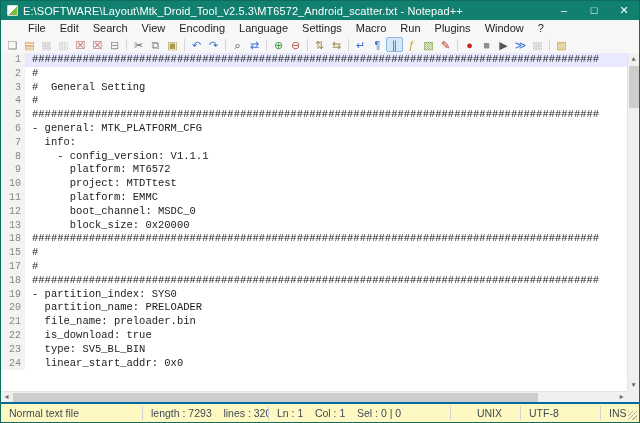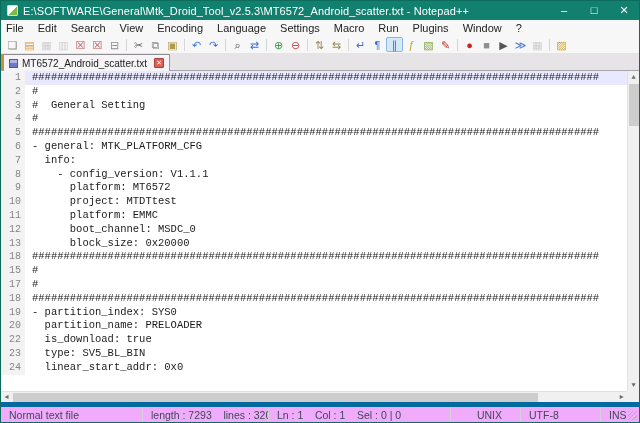--- a/index.html
+++ b/index.html
@@ -13,21 +13,21 @@
   .titlebar { height:19px; background:#12806f; color:#ffffff; display:flex; align-items:center;
     font-size:11px; flex:0 0 auto; }
   .app-icon { width:11px; height:11px; margin:0 5px 0 6px; border-radius:1px;
     background:linear-gradient(135deg,#ffffff 55%,#7ebc3f 55%); border:1px solid #d8d8d8; }
   .title-text { flex:1; white-space:nowrap; overflow:hidden; letter-spacing:.1px; }
   .win-btn { width:30px; height:19px; text-align:center; line-height:18px; font-size:11px; color:#fff; }
   
   .menubar { height:16px; background:#f7f7f7; display:flex; align-items:center; font-size:11px;
     color:#222; flex:0 0 auto; }
   .menu-item { padding:0 7px; line-height:16px; }
-  .menu-item:first-child { padding-left:5px; }
+  .menu-item:first-child { padding-left:27px; }
   
   .toolbar { height:17px; background:#f7f7f7; display:flex; align-items:center; padding-left:3px;
     flex:0 0 auto; }
   .tb-icon { width:17px; height:15px; font-size:11px; line-height:14px; text-align:center;
     border:1px solid transparent; border-radius:2px; }
   .tb-icon.disabled { opacity:.40; filter:grayscale(1); }
   .tb-icon.active { background:#d5e8f8; border-color:#8ab8e0; }
   .tb-sep { width:1px; height:12px; background:#d6d6d6; margin:0 3px; }
   
   .tabbar { height:18px; background:#e7e4e7; display:flex; align-items:flex-end; flex:0 0 auto;
@@ -57,42 +57,42 @@
   .vscroll .arrow.down { position:absolute; bottom:0; left:0; right:0; }
   .v-thumb { position:absolute; top:13px; left:1px; width:10px; height:42px; background:#cdcdcd; }
   .hscroll { position:absolute; left:0; right:12px; bottom:0; height:11px; background:#f0f0f0;
     border-top:1px solid #e2e2e2; }
   .hscroll .arrow { position:absolute; top:0; width:11px; height:10px; text-align:center;
     font-size:7px; line-height:10px; color:#6d6d6d; }
   .hscroll .arrow.left { left:0; } .hscroll .arrow.right { right:0; }
   .h-thumb { position:absolute; left:12px; top:1px; width:525px; height:9px; background:#cdcdcd; }
   .scroll-corner { position:absolute; right:0; bottom:0; width:12px; height:11px; background:#f0f0f0; }
   
-  .statusbar { height:20px; background:#f0abfc; border-top:5px solid #0369a1; display:flex;
+  .statusbar { height:20px; background:#fef9c3; border-top:2px solid #0369a1; display:flex;
     align-items:center; font-size:10.5px; color:#3f4a55; flex:0 0 auto; white-space:pre; }
   .sb-seg { height:14px; line-height:14px; border-right:1px solid #d2d2d2; padding-left:8px;
     overflow:hidden; }
   .sb-doc { flex:0 0 142px; }
   .sb-len { flex:0 0 126px; }
   .sb-pos { flex:0 0 182px; }
   .sb-eol { flex:0 0 70px;text-align:center; }
   .sb-enc { flex:0 0 80px; }
   .sb-ins { flex:0 0 32px; border-right:none; }
   .sb-grip { flex:1; align-self:flex-end; height:14px; position:relative; }
   .sb-grip::after { content:""; position:absolute; right:2px; bottom:2px; width:9px; height:9px;
     background:repeating-linear-gradient(135deg,#b5b5b5 0 1px,transparent 1px 3px); }
 </style>
 </head>
 <body>
 
 <div id="window">
 
   <div class="titlebar">
     <div class="app-icon"></div>
-    <div class="title-text">E:\SOFTWARE\General\Mtk_Droid_Tool_v2.5.3\MT6572_Android_scatter.txt - Notepad++</div>
+    <div class="title-text">E:\SOFTWARE\Layout\Mtk_Droid_Tool_v2.5.3\MT6572_Android_scatter.txt - Notepad++</div>
     <div class="win-btn">–</div>
     <div class="win-btn">□</div>
     <div class="win-btn">✕</div>
   </div>
 
   <div class="menubar" id="menubar">
       <div class="menu-item">File</div>
       <div class="menu-item">Edit</div>
       <div class="menu-item">Search</div>
       <div class="menu-item">View</div>
@@ -140,28 +140,20 @@
       <div class="tb-sep"></div>
       <div class="tb-icon" style="color: rgb(204, 34, 34);">●</div>
       <div class="tb-icon" style="color: rgb(143, 143, 143);">■</div>
       <div class="tb-icon" style="color: rgb(85, 85, 85);">▶</div>
       <div class="tb-icon" style="color: rgb(58, 111, 216);">≫</div>
       <div class="tb-icon disabled" style="color: rgb(143, 143, 143);">▦</div>
       <div class="tb-sep"></div>
       <div class="tb-icon" style="color: rgb(201, 162, 39);">▨</div>
     </div>
 
-  <div class="tabbar">
-    <div class="tab-edge"></div>
-    <div class="tab">
-      <div class="tab-save-icon"></div>
-      <span>MT6572_Android_scatter.txt</span>
-      <div class="tab-close">✕</div>
-    </div>
-  </div>
 
   <div class="editor">
     <div class="code-area" id="code-area">
         <div class="code-line current"><div class="gutter-num">1</div><div class="bm-margin"></div><div class="line-text">##########################################################################################</div></div>
         <div class="code-line"><div class="gutter-num">2</div><div class="bm-margin"></div><div class="line-text">#</div></div>
         <div class="code-line"><div class="gutter-num">3</div><div class="bm-margin"></div><div class="line-text">#  General Setting</div></div>
         <div class="code-line"><div class="gutter-num">4</div><div class="bm-margin"></div><div class="line-text">#</div></div>
         <div class="code-line"><div class="gutter-num">5</div><div class="bm-margin"></div><div class="line-text">##########################################################################################</div></div>
         <div class="code-line"><div class="gutter-num">6</div><div class="bm-margin"></div><div class="line-text">- general: MTK_PLATFORM_CFG</div></div>
         <div class="code-line"><div class="gutter-num">7</div><div class="bm-margin"></div><div class="line-text">  info:</div></div>
@@ -170,20 +162,21 @@
         <div class="code-line"><div class="gutter-num">10</div><div class="bm-margin"></div><div class="line-text">      project: MTDTtest</div></div>
         <div class="code-line"><div class="gutter-num">11</div><div class="bm-margin"></div><div class="line-text">      platform: EMMC</div></div>
         <div class="code-line"><div class="gutter-num">12</div><div class="bm-margin"></div><div class="line-text">      boot_channel: MSDC_0</div></div>
         <div class="code-line"><div class="gutter-num">13</div><div class="bm-margin"></div><div class="line-text">      block_size: 0x20000</div></div>
         <div class="code-line"><div class="gutter-num">18</div><div class="bm-margin"></div><div class="line-text">##########################################################################################</div></div>
         <div class="code-line"><div class="gutter-num">15</div><div class="bm-margin"></div><div class="line-text">#</div></div>
         <div class="code-line"><div class="gutter-num">17</div><div class="bm-margin"></div><div class="line-text">#</div></div>
         <div class="code-line"><div class="gutter-num">18</div><div class="bm-margin"></div><div class="line-text">##########################################################################################</div></div>
         <div class="code-line"><div class="gutter-num">19</div><div class="bm-margin"></div><div class="line-text">- partition_index: SYS0</div></div>
         <div class="code-line"><div class="gutter-num">20</div><div class="bm-margin"></div><div class="line-text">  partition_name: PRELOADER</div></div>
+        <div class="code-line"><div class="gutter-num">21</div><div class="bm-margin"></div><div class="line-text">  file_name: preloader.bin</div></div>
         <div class="code-line"><div class="gutter-num">22</div><div class="bm-margin"></div><div class="line-text">  is_download: true</div></div>
         <div class="code-line"><div class="gutter-num">23</div><div class="bm-margin"></div><div class="line-text">  type: SV5_BL_BIN</div></div>
         <div class="code-line"><div class="gutter-num">24</div><div class="bm-margin"></div><div class="line-text">  linear_start_addr: 0x0</div></div>
       </div>
 
     <div class="vscroll">
       <div class="arrow up">▲</div>
       <div class="v-thumb"></div>
       <div class="arrow down">▼</div>
     </div>

